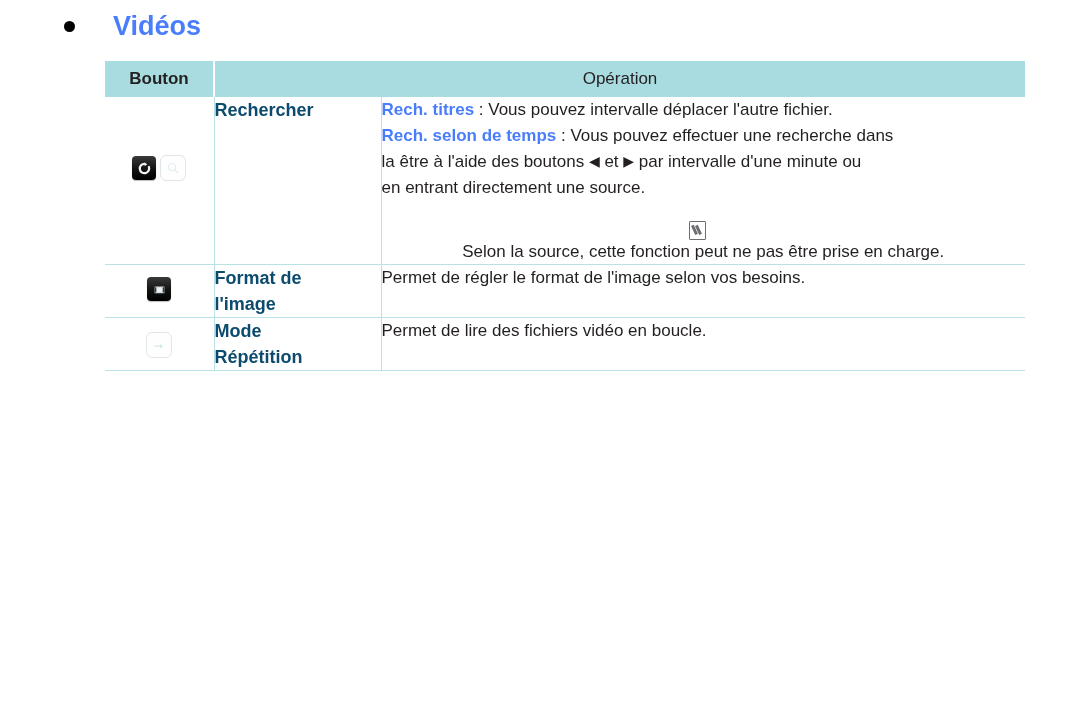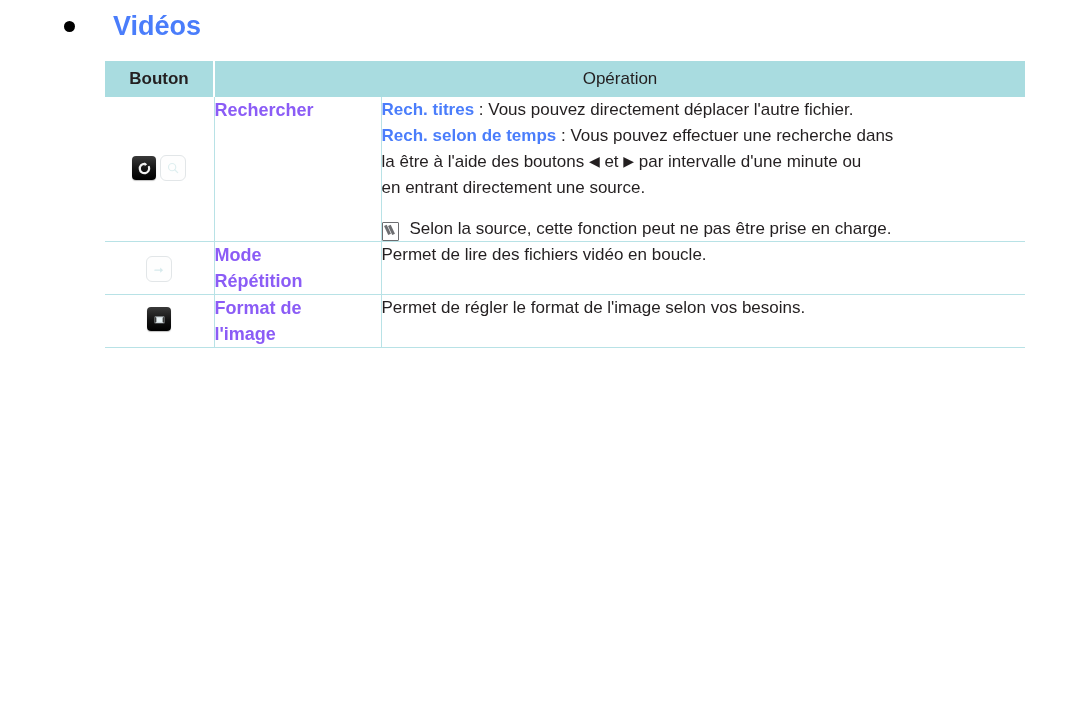--- a/index.html
+++ b/index.html
@@ -89,21 +89,21 @@
   }
   .cell-name {
     border-right: 1.5px solid #b8e2e6;
     padding: 12px 0 12px 10px;
   }
   .cell-desc {
     padding: 12px 12px 12px 12px;
   }
 
   .name-text {
-    color: #8b5cf6;
+    color: #0c4a6e;
     font-size: 18px;
     font-weight: bold;
     line-height: 26px;
   }
 
   .desc-line {
     font-size: 17px;
     line-height: 26px;
     color: #231f20;
   }
@@ -117,20 +117,21 @@
     font-size: 14px;
     line-height: 1;
     vertical-align: 1px;
   }
 
   
   .note-line {
     display: flex;
     align-items: center;
     margin-top: 16px;
+    flex-direction: column;
   }
   .note-icon {
     flex: 0 0 auto;
     width: 15px;
     height: 17px;
     margin-top: 4px;
     margin-right: 11px;
     border: 1.2px solid #6d6e71;
     border-radius: 1px;
     position: relative;
@@ -234,55 +235,35 @@
                 <line x1="15" y1="15" x2="20" y2="20" stroke="#dfeff0" stroke-width="2.2" stroke-linecap="round"></line>
               </svg>
             </span>
           </div>
         </td>
         <td class="cell-name">
           <div class="name-text">Rechercher</div>
         </td>
         <td class="cell-desc">
           <div class="desc-line">
-            <span class="desc-strong">Rech. titres</span><span> : Vous pouvez directement déplacer l'autre fichier.</span>
+            <span class="desc-strong">Rech. titres</span><span> : Vous pouvez intervalle déplacer l'autre fichier.</span>
           </div>
 
           <div class="desc-line desc-para">
             <span class="desc-strong">Rech. selon de temps</span><span> : Vous pouvez effectuer une recherche dans</span>
           </div>
           <div class="desc-line">
             <span>la être à l'aide des boutons </span><span class="arrow-glyph">◀</span><span> et </span><span class="arrow-glyph">▶</span><span> par intervalle d'une minute ou</span>
           </div>
           <div class="desc-line">en entrant directement une source.</div>
 
           <div class="note-line">
             <span class="note-icon"></span>
             <span class="note-text">Selon la source, cette fonction peut ne pas être prise en charge.</span>
           </div>
-        </td>
-      </tr>
-
-      <tr>
-        <td class="cell-btn">
-          <div class="btn-stack spacer-row-icon2">
-            <span class="key-light">
-              <svg width="14" height="14" viewBox="0 0 24 24" aria-hidden="true">
-                <line x1="5" y1="14" x2="16" y2="14" stroke="#d6e9ec" stroke-width="2.2" stroke-linecap="round"></line>
-                <path d="M14 9.5l5 4.5-5 4.5z" fill="#d6e9ec"></path>
-              </svg>
-            </span>
-          </div>
-        </td>
-        <td class="cell-name">
-          <div class="name-text">Mode</div>
-          <div class="name-text">Répétition</div>
-        </td>
-        <td class="cell-desc">
-          <div class="desc-line">Permet de lire des fichiers vidéo en boucle.</div>
         </td>
       </tr>
 
       <tr>
         <td class="cell-btn">
           <div class="btn-stack spacer-row-icon3">
             <span class="key-dark">
               <svg width="15" height="15" viewBox="0 0 24 24" aria-hidden="true">
                 <rect x="4" y="7" width="16" height="11" rx="1" fill="#cfd8dc"></rect>
                 <rect x="6.5" y="9.2" width="11" height="6.6" fill="#e8f2f4"></rect>
@@ -294,16 +275,36 @@
         </td>
         <td class="cell-name">
           <div class="name-text">Format de</div>
           <div class="name-text">l'image</div>
         </td>
         <td class="cell-desc">
           <div class="desc-line">Permet de régler le format de l'image selon vos besoins.</div>
         </td>
       </tr>
 
+      <tr>
+        <td class="cell-btn">
+          <div class="btn-stack spacer-row-icon2">
+            <span class="key-light">
+              <svg width="14" height="14" viewBox="0 0 24 24" aria-hidden="true">
+                <line x1="5" y1="14" x2="16" y2="14" stroke="#d6e9ec" stroke-width="2.2" stroke-linecap="round"></line>
+                <path d="M14 9.5l5 4.5-5 4.5z" fill="#d6e9ec"></path>
+              </svg>
+            </span>
+          </div>
+        </td>
+        <td class="cell-name">
+          <div class="name-text">Mode</div>
+          <div class="name-text">Répétition</div>
+        </td>
+        <td class="cell-desc">
+          <div class="desc-line">Permet de lire des fichiers vidéo en boucle.</div>
+        </td>
+      </tr>
+
     </tbody>
   </table>
 
 </div>
 
 </body></html>

